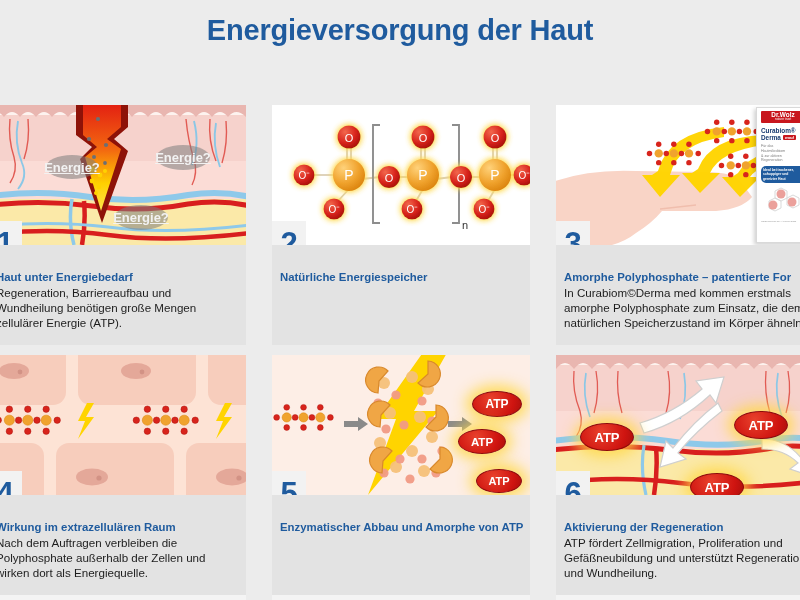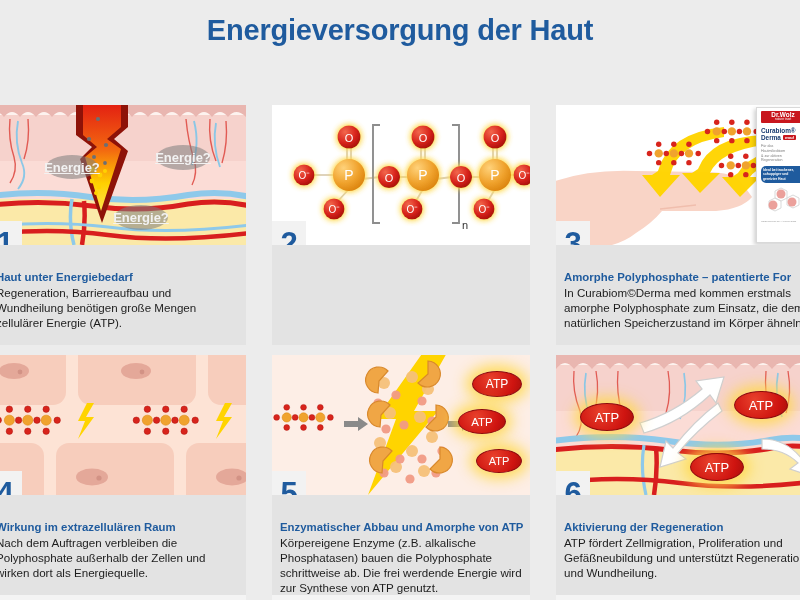--- a/index.html
+++ b/index.html
@@ -56,24 +56,25 @@
   .dermis { position: absolute; left: 0; top: 56px; width: 100%; height: 42px; background: #fbdcd6; }
   .fat { position: absolute; left: 0; top: 94px; width: 100%; height: 46px; background: #fbe9a8; }
 
   
   .cellbg { position: absolute; inset: 0; background: #fde3d5; }
 
   
   .atp {
     position: absolute; border-radius: 50%;
     background: radial-gradient(circle at 38% 30%, #e8412c 0%, #cf1410 65%, #a80f0b 100%);
-    color: #fff; font-weight: normal;
+    color: #fff; font-weight: bold;
     display: flex; align-items: center; justify-content: center;
     box-shadow: 0 0 14px 6px rgba(255,216,70,.85);
     border: 1px solid #8e0b08;
+    margin-top: 20px;
   }
 
   
   .energy-bubble {
     position: absolute; border-radius: 50%;
     background: rgba(125,125,125,.55);
     color: #f2f2f2; font-weight: bold;
     display: flex; align-items: center; justify-content: center;
     font-size: 13px;
     text-decoration: underline;
@@ -238,20 +239,21 @@
           <text x="32" y="74" font-size="10">O⁻</text>
           <text x="62" y="108" font-size="10">O⁻</text>
           <text x="140" y="108" font-size="10">O⁻</text>
           <text x="212" y="108" font-size="10">O⁻</text>
           <text x="252" y="74" font-size="10">O⁻</text>
         </g>
       </svg>
       <div class="numbadge">2</div>
     </div>
     <div class="txtblock">
+      <div class="p-head">Natürliche Energiespeicher</div>
     </div>
   </div>
 
   <div class="panel p3">
     <div class="art" style="background:#fff;">
       <svg width="258" height="140" style="position:absolute;left:0;top:0">
 
         <path d="M-6,78 Q30,64 80,66 L150,67 Q178,67 186,78 L196,92 Q186,104 160,106 L106,106 Q96,118 80,128 Q70,136 56,140 L-6,140 Z" fill="#f9d4c6"></path>
         <path d="M104,104 Q122,102 140,100" stroke="#f0bead" stroke-width="1.6" fill="none"></path>
 
@@ -516,21 +518,20 @@
           <path d="M176,66 L190,66 L190,62 L200,69 L190,76 L190,72 L176,72 Z"></path>
         </g>
       </svg>
       <div class="atp" style="left:200px;top:16px;width:50px;height:26px;font-size:12px;">ATP</div>
       <div class="atp" style="left:186px;top:54px;width:48px;height:25px;font-size:11.5px;">ATP</div>
       <div class="atp" style="left:204px;top:94px;width:46px;height:24px;font-size:11px;">ATP</div>
       <div class="numbadge">5</div>
     </div>
     <div class="txtblock">
       <div class="p-head">Enzymatischer Abbau und Amorphe von ATP</div>
-      <div class="p-body">Körpereigene Enzyme (z.B. alkalische Phosphatasen) bauen die Polyphosphate schrittweise ab. Die frei werdende Energie wird zur Synthese von ATP genutzt.</div>
     </div>
   </div>
 
   <div class="panel p6">
     <div class="art">
       <div class="skin">
         <div class="epidermis"></div>
         <div class="dermis"></div>
         <div class="fat"></div>
       </div>

